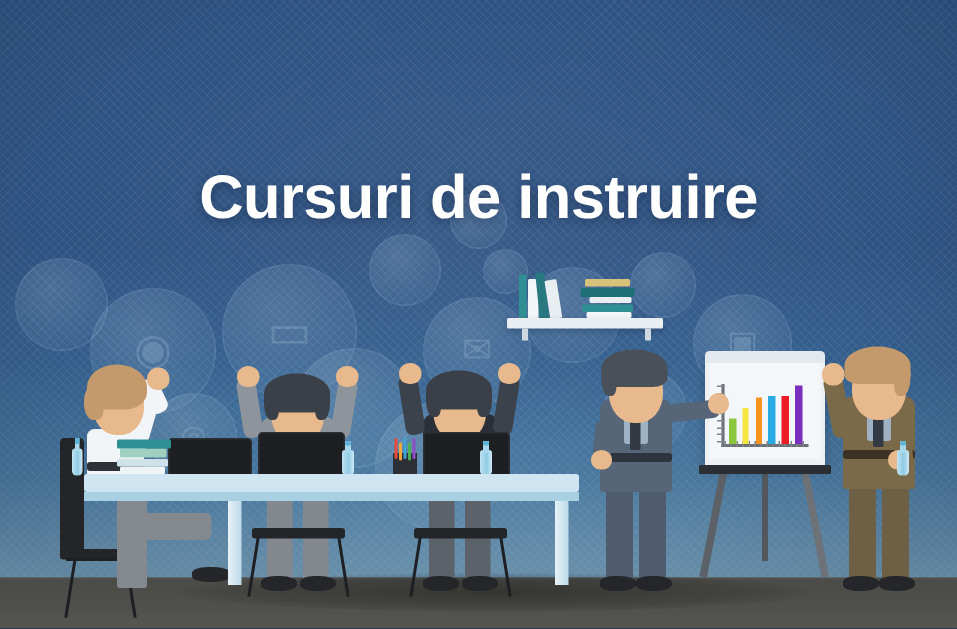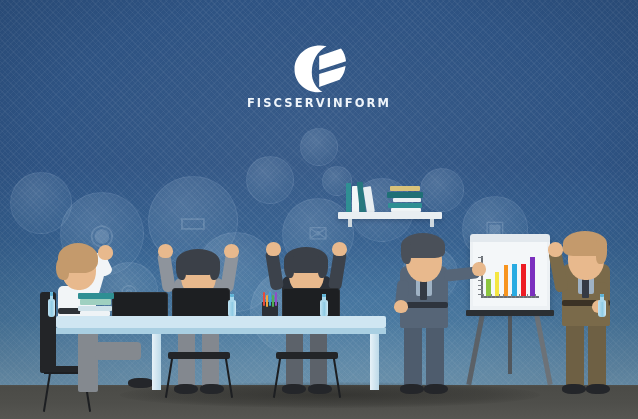--- a/index.html
+++ b/index.html
@@ -123,31 +123,22 @@
       <div class="bk" style="left: 462px; top: 196px; width: 66px; height: 66px;">
         <span class="gl" style="font-size: 22px;">▣</span>
       </div>
     </div>
 
   <div class="vign"></div>
 
   <div class="floor"></div>
   <div class="floor-shadow"></div>
 
-  <div class="logo-wrap">
-    <div class="logo-mark">
-      <svg viewBox="0 0 66 50" width="66" height="50" aria-hidden="true">
-        <path d="M40.5 2.2 C22.5 -1.2 8.5 10.5 8.5 25.2 C8.5 39.5 21.5 50.5 36.5 47.8 C30.2 44.2 25.8 37.0 25.8 28.4 C25.8 16.6 31.6 7.0 40.5 2.2 Z" fill="#ffffff"></path>
-        <path d="M33.2 12.0 L55.0 4.6 C57.9 8.2 59.6 12.6 60.0 17.2 L33.2 26.0 Z" fill="#ffffff"></path>
-        <path d="M33.2 30.0 L59.6 22.0 C59.0 27.2 56.9 32.0 53.6 35.8 L33.2 43.0 Z" fill="#ffffff"></path>
-      </svg>
-    </div>
-    <div class="logo-name">FISCSERVINFORM</div>
-  </div>
-
+
+  <div class="title">Cursuri de instruire</div>
 
   <div>
     <div id="shelf-books" style="position:absolute;left:344px;top:182px;width:92px;height:31px;">
         <div class="bk-item" style="left: 2px; width: 5px; height: 30px; background: rgb(47, 143, 147); transform: rotate(0deg); transform-origin: left bottom;"></div>
         <div class="bk-item" style="left: 8px; width: 7px; height: 27px; background: rgb(242, 246, 248); transform: rotate(0deg); transform-origin: left bottom;"></div>
         <div class="bk-item" style="left: 16px; width: 6px; height: 31px; background: rgb(39, 120, 127); transform: rotate(-6deg); transform-origin: left bottom;"></div>
         <div class="bk-item" style="left: 23px; width: 8px; height: 26px; background: rgb(232, 238, 242); transform: rotate(-9deg); transform-origin: left bottom;"></div>
         <div style="position: absolute; border-radius: 1px; left: 47px; top: 26px; width: 30px; height: 4px; background: rgb(242, 246, 248);"></div>
         <div style="position: absolute; border-radius: 1px; left: 44px; top: 20.5px; width: 34px; height: 5px; background: rgb(47, 143, 147);"></div>
         <div style="position: absolute; border-radius: 1px; left: 49px; top: 16px; width: 28px; height: 4px; background: rgb(233, 238, 242);"></div>

